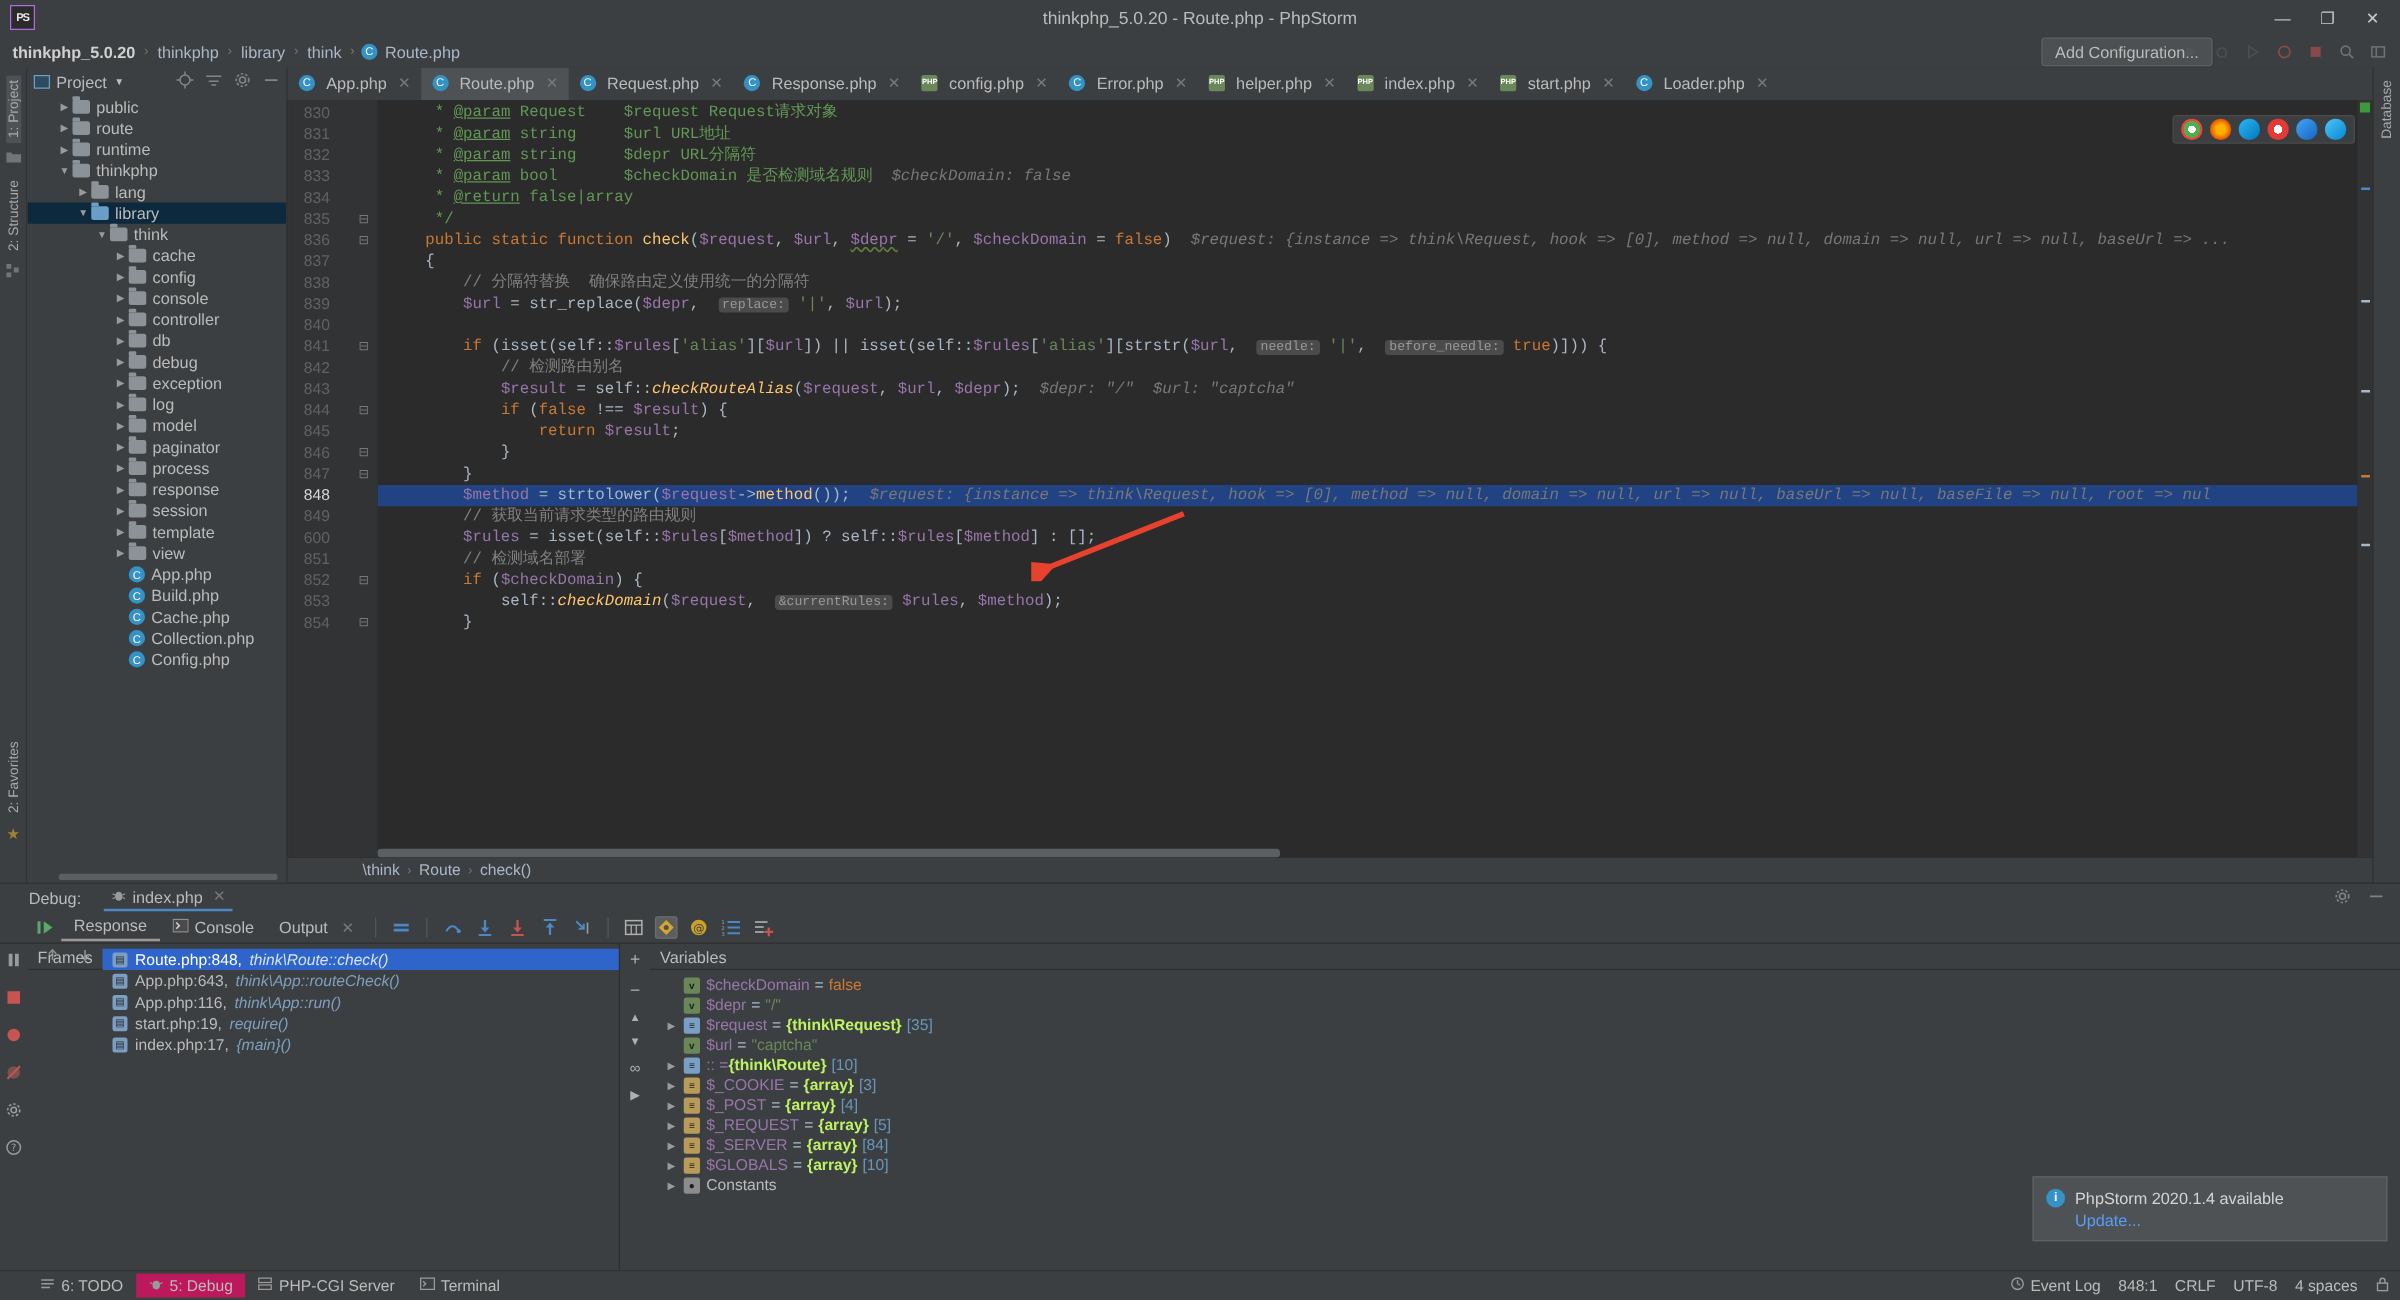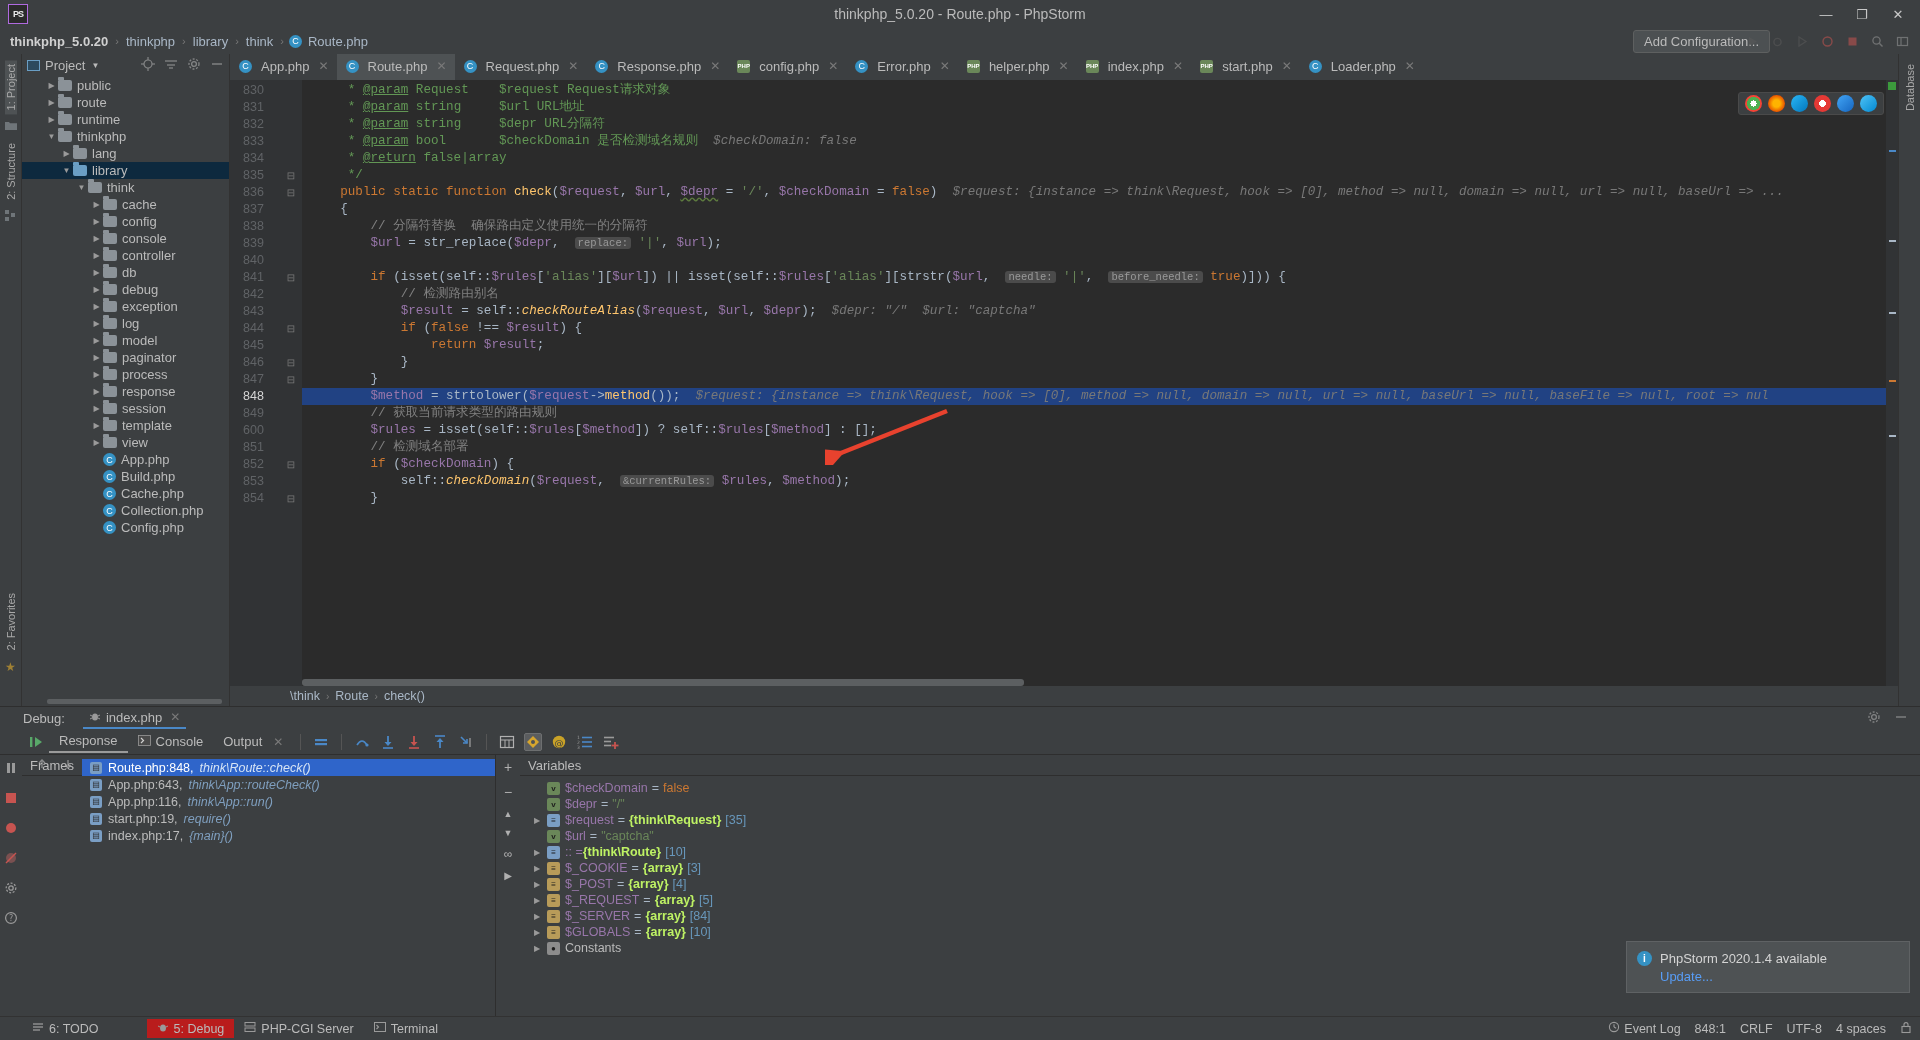--- a/index.html
+++ b/index.html
@@ -266,21 +266,21 @@
   .notif-title { font-size:13px; color:#d4d4d4; }
   .notif-link { font-size:13px; color:#589df6; margin-top:3px; }
 
   
   .statusbar {
     height:24px; background:#3c3f41; display:flex; align-items:center; flex:none;
     border-top:1px solid #323232; font-size:12.5px; color:#bbbbbb; position:relative;
   }
   .sb-left { display:flex; align-items:center; gap:0; padding-left:22px; }
   .sb-item { display:flex; align-items:center; gap:5px; padding:2px 10px; }
-  .sb-item.active { background:#b91c1c;margin-left:38px; }
+  .sb-item.active { background:#be185d; }
   .sb-right { position:absolute; right:8px; display:flex; align-items:center; gap:14px; }
   .sb-rico { display:flex; align-items:center; gap:4px; }
   .bottom-rail {
     position:absolute; left:0; bottom:0; width:22px; height:24px;
   }
 </style>
 </head>
 <body>
 
 <div class="app">

